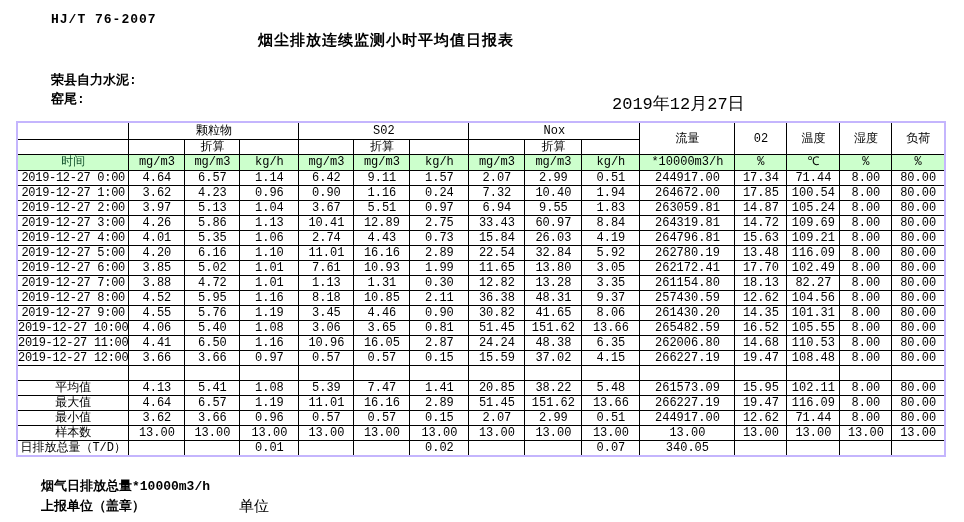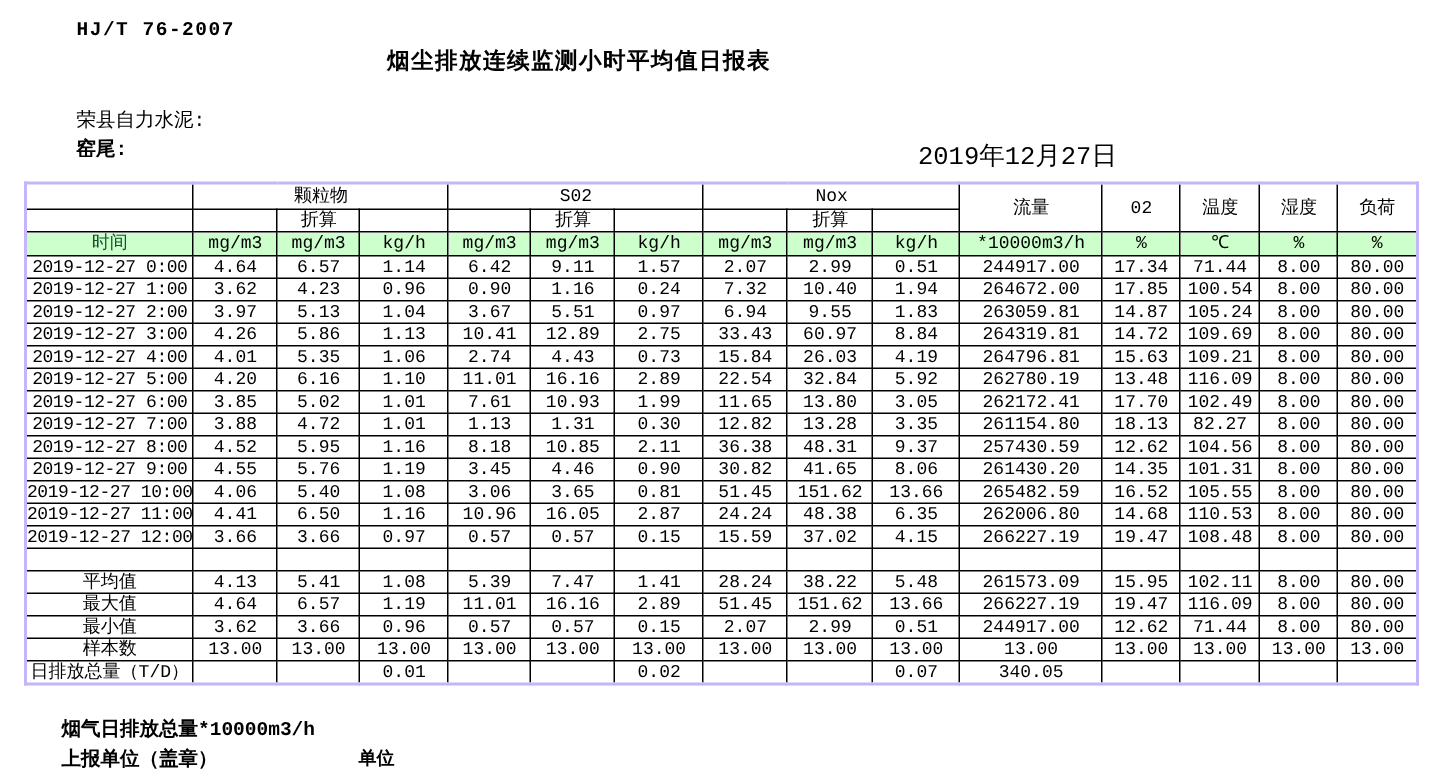--- a/index.html
+++ b/index.html
@@ -4,21 +4,21 @@
 <style>
   html,body{margin:0;padding:0;}
   body{
     width:964px;height:522px;position:relative;background:#ffffff;
     font-family:"Liberation Mono","DejaVu Sans Mono",monospace;
     color:#000;overflow:hidden;
   }
   .abs{position:absolute;white-space:nowrap;padding-left:32px;}
   #std{left:19px;top:12px;font-size:13px;font-weight:bold;letter-spacing:1px;}
   #title{left:215px;top:31px;font-size:15px;font-weight:bold;letter-spacing:1px;margin-left:11px;}
-  #company{left:19px;top:71px;font-size:13px;font-weight:normal;}
+  #company{left:19px;top:71px;font-size:13px;font-weight:bold;}
   #station{left:19px;top:90px;font-size:13px;font-weight:bold;}
   #date{left:580px;top:92px;font-size:17px;}
   #report-table{
     position:absolute;left:16px;top:121px;
     border-collapse:collapse;table-layout:fixed;
     border:2px solid #c4b5fd;
   }
   #report-table td{
     border:1px solid #000;
     padding:0;height:14px;line-height:14px;
@@ -32,21 +32,21 @@
   td.time-label{color:#14532d;font-size:14px;}
   td.big{font-size:15px;}
   td.o2h{font-size:12px;}
   td.num{text-align:right;padding-right:7px;}
   td.time{text-align:center;font-size:11px;letter-spacing:-0.3px;}
   td.sum-label{text-align:right;padding-right:3px;font-size:13px;}
   td.total-label{text-align:left;padding-left:1px;font-size:13px;}
   tr.thick-top td{border-top:2px solid #000;}
   #note{left:9px;top:477px;font-size:13px;font-weight:bold;}
   #report-unit{left:9px;top:497px;font-size:13px;font-weight:bold;text-align:center;}
-  #unit{left:207px;top:497px;font-size:12px;font-weight:bold;text-align:right;}
+  #unit{left:207px;top:497px;font-size:15px;font-weight:normal;text-align:right;}
 </style>
 </head>
 <body>
 
 <div class="abs" id="std">HJ/T  76-2007</div>
 <div class="abs" id="title">烟尘排放连续监测小时平均值日报表</div>
 <div class="abs" id="company">荣县自力水泥:</div>
 <div class="abs" id="station">窑尾:</div>
 <div class="abs" id="date">2019年12月27日</div>
 
@@ -350,21 +350,21 @@
         <td></td>
       </tr>
       <tr class="thick-top">
         <td class="sum-label">平均值</td>
         <td class="num">4.13</td>
         <td class="num">5.41</td>
         <td class="num">1.08</td>
         <td class="num">5.39</td>
         <td class="num">7.47</td>
         <td class="num">1.41</td>
-        <td class="num">28.24</td>
+        <td class="num">20.85</td>
         <td class="num">38.22</td>
         <td class="num">5.48</td>
         <td class="num">261573.09</td>
         <td class="num">15.95</td>
         <td class="num">102.11</td>
         <td class="num">8.00</td>
         <td class="num">80.00</td>
       </tr>
       <tr>
         <td class="sum-label">最大值</td>

